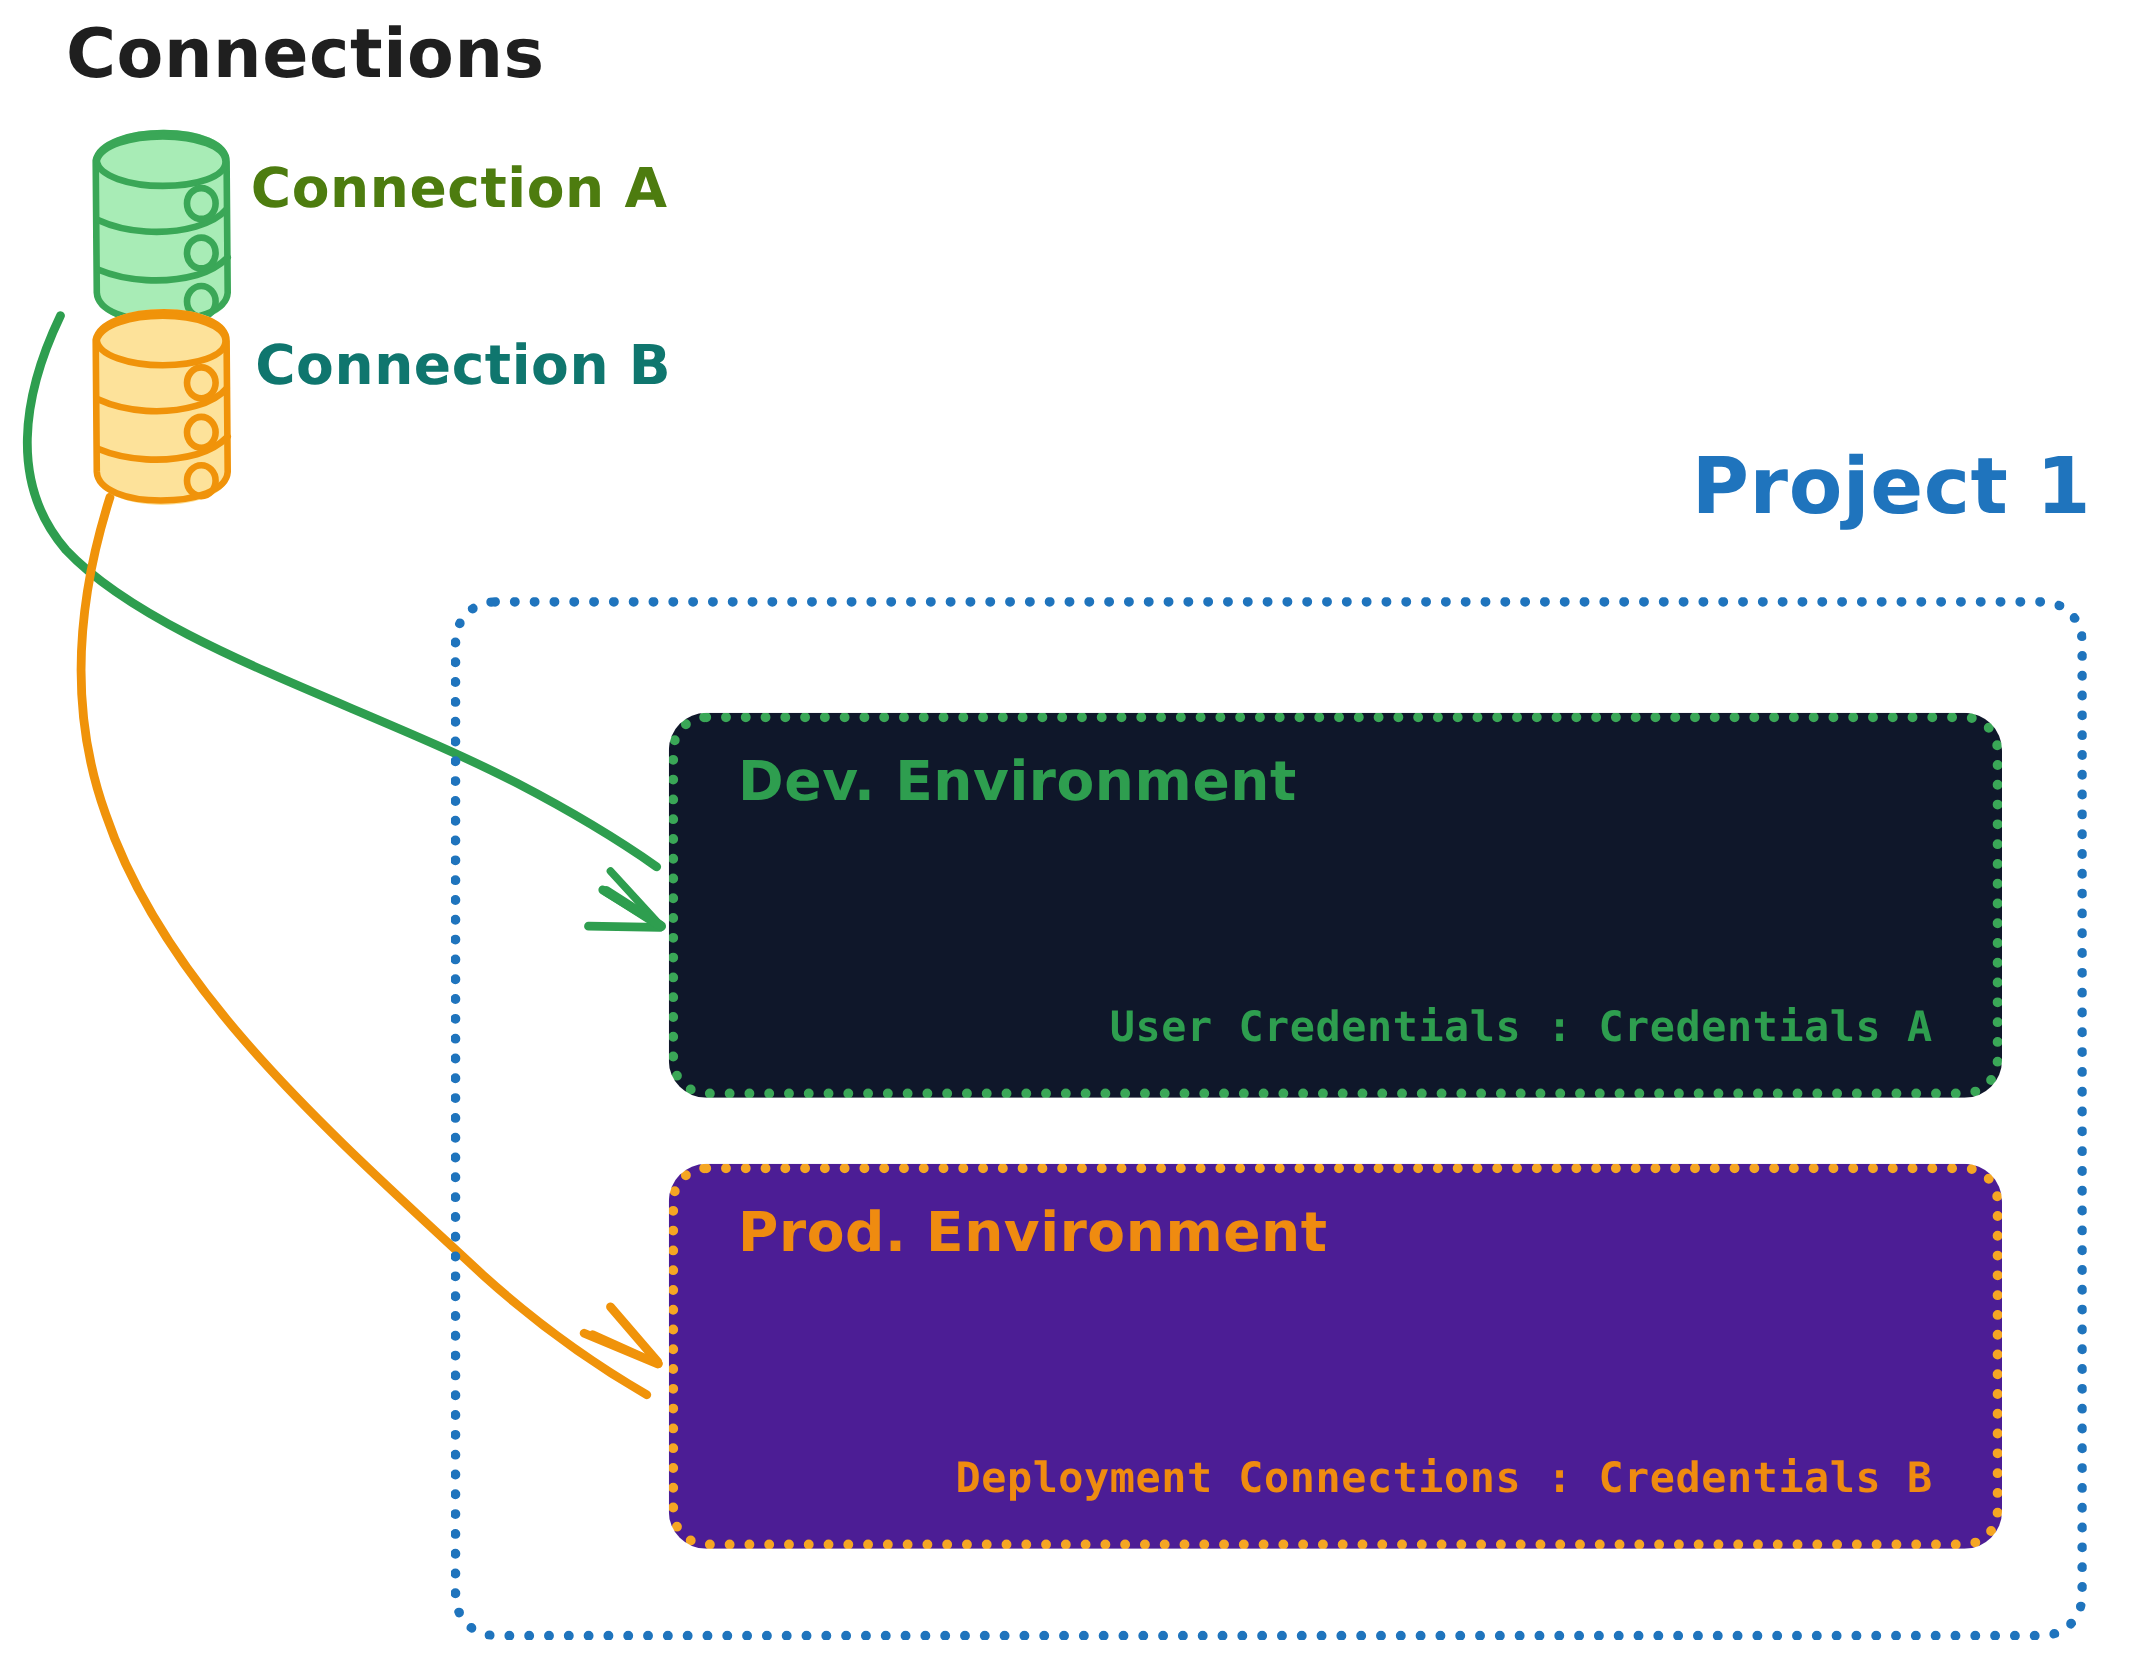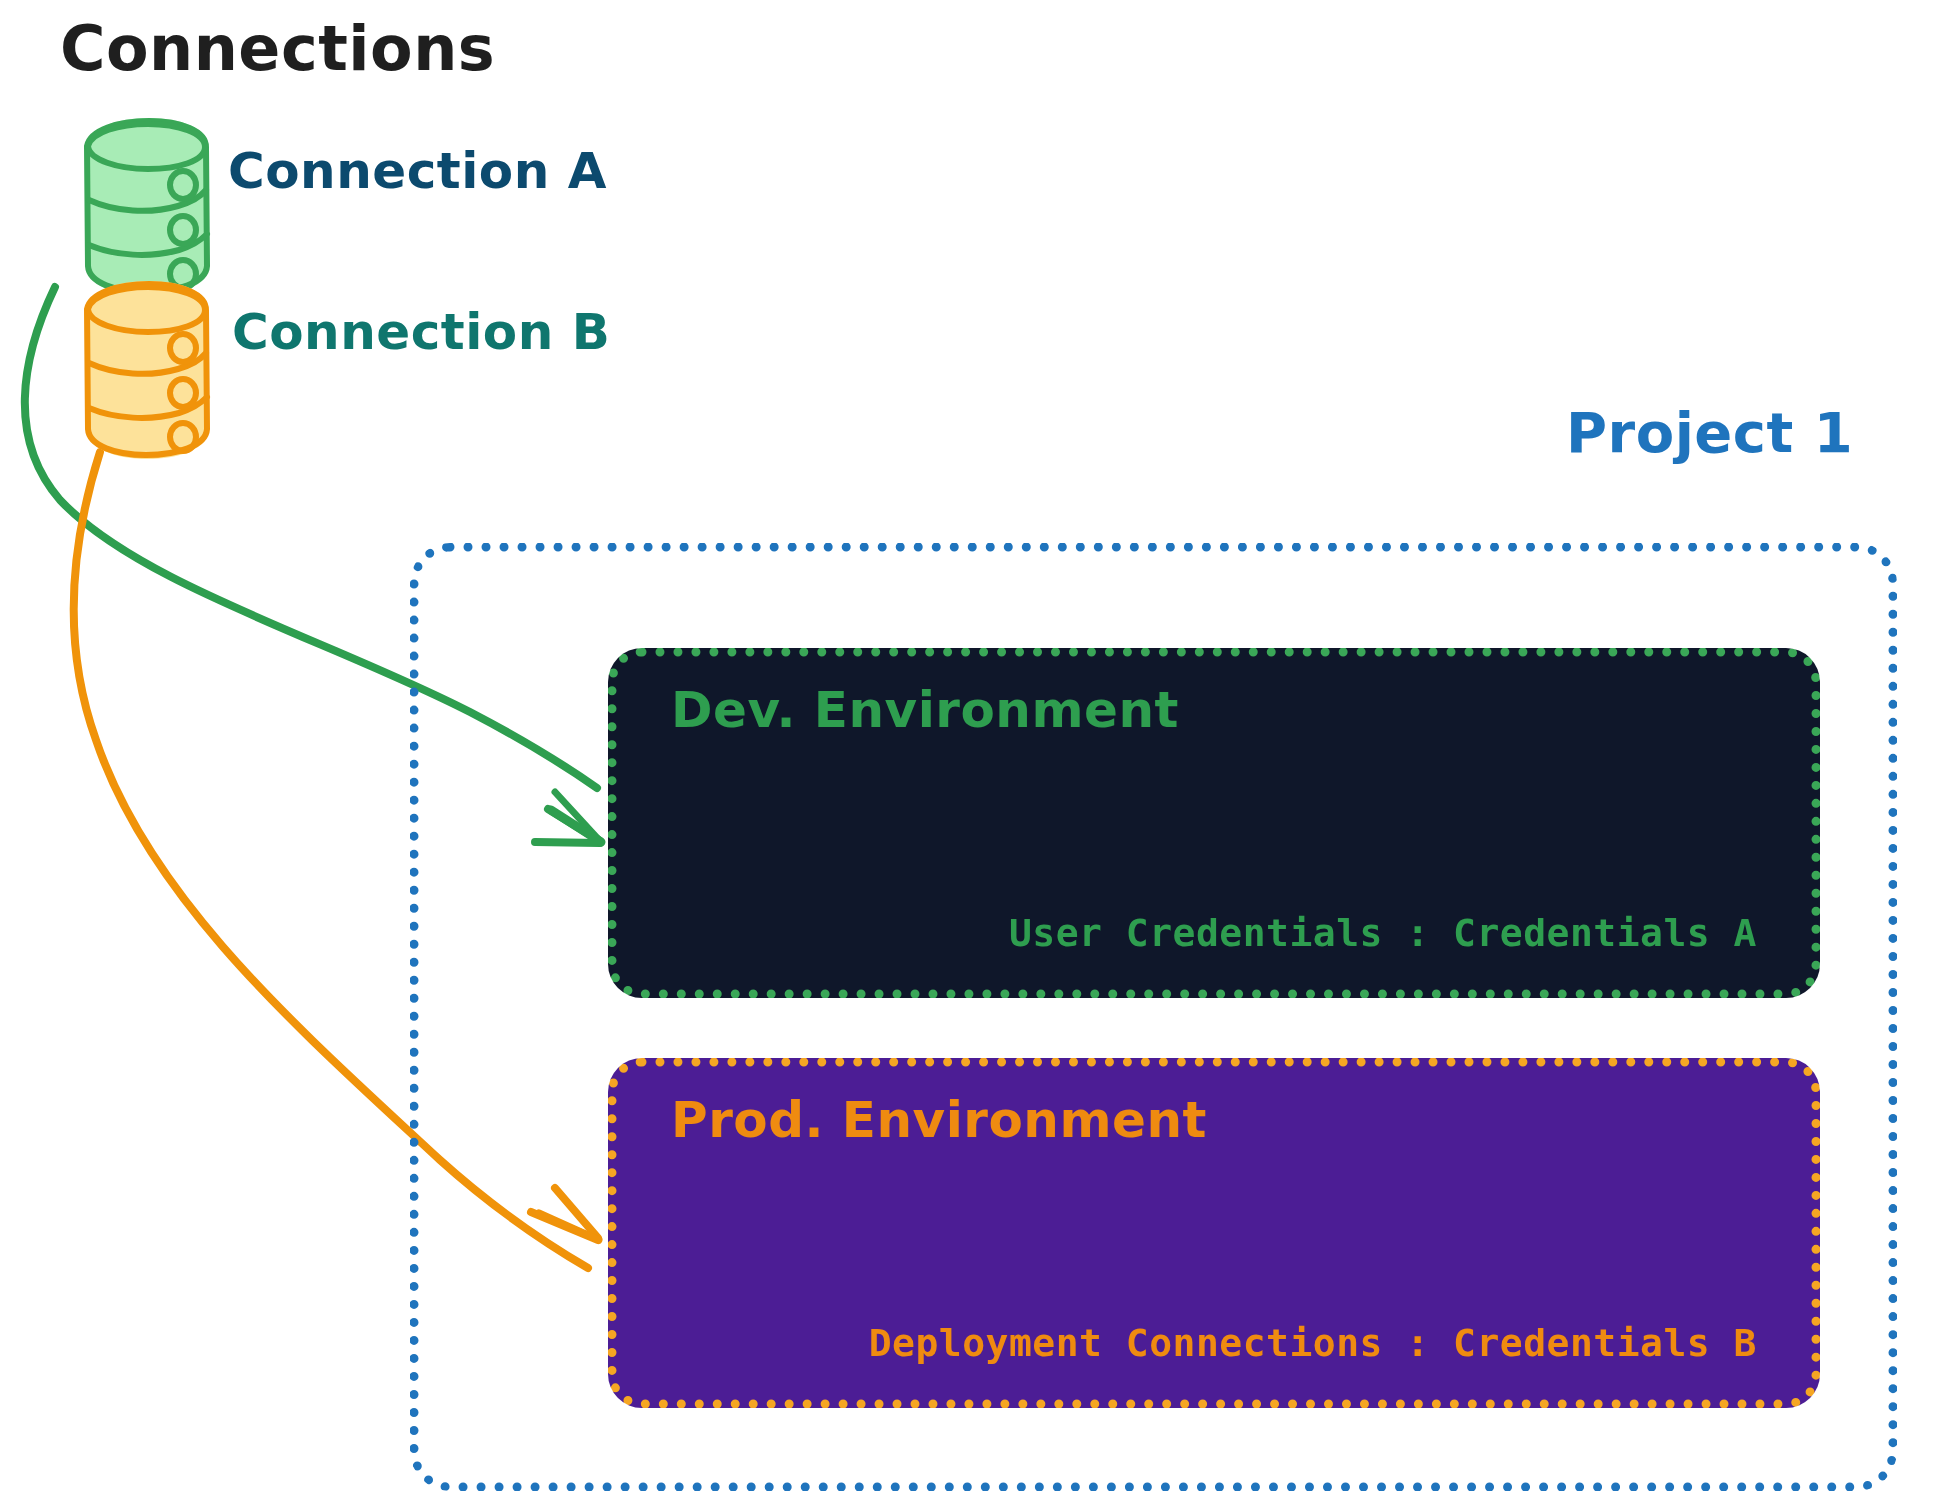--- a/index.html
+++ b/index.html
@@ -50,36 +50,35 @@
   }
 
   .conn-label {
     position: absolute;
     font-size: 50px;
     white-space: nowrap;
   }
   #label-connection-a {
     left: 228px;
     top: 142px;
-    color: #0c4a6e;
+    color: #4d7c0f;
   }
   #label-connection-b {
     left: 232px;
     top: 303px;
     color: #0f766e;
   }
 
   #label-project-1 {
     position: absolute;
     left: 1538px;
     top: 400px;
-    font-size: 56px;
+    font-size: 71px;
     color: #1f74bd;
     white-space: nowrap;
-    margin-left: 28px;
   }
 
   
   #project-container {
     position: absolute;
     left: 410px;
     top: 543px;
     width: 1487px;
     height: 948px;
     box-sizing: border-box;

